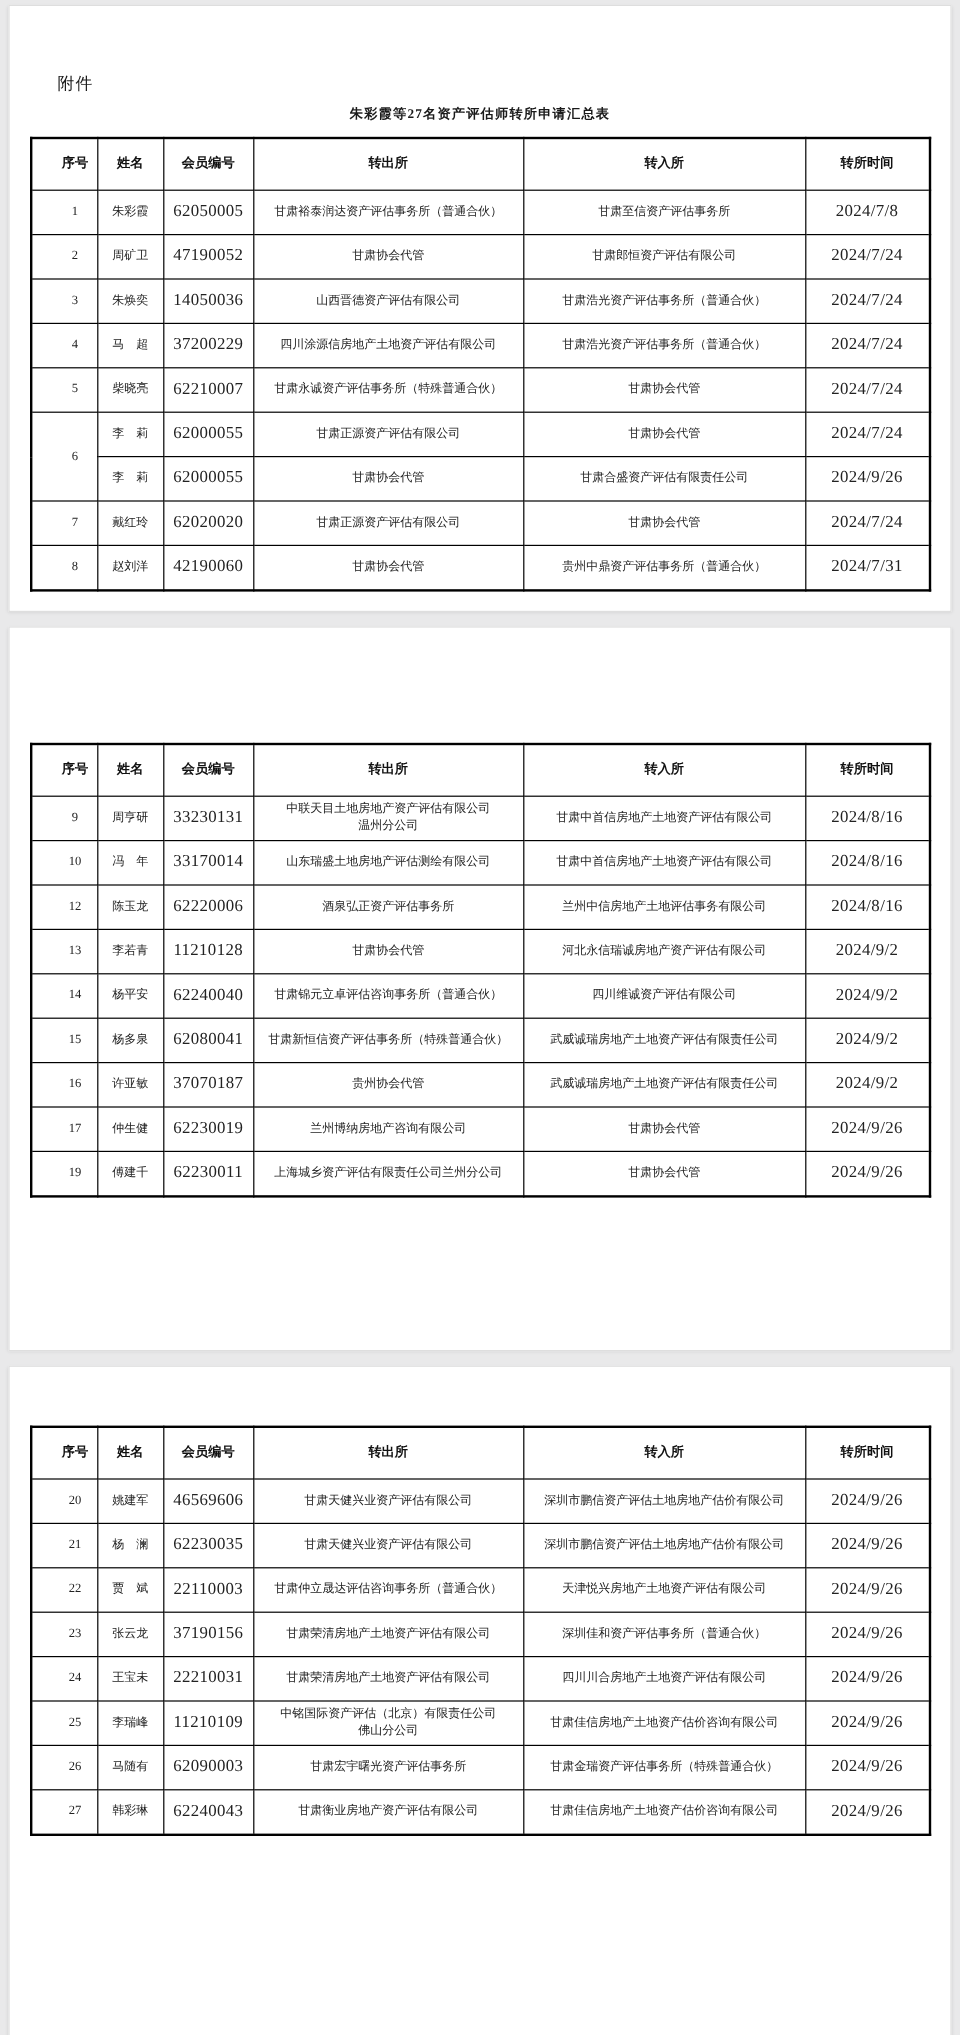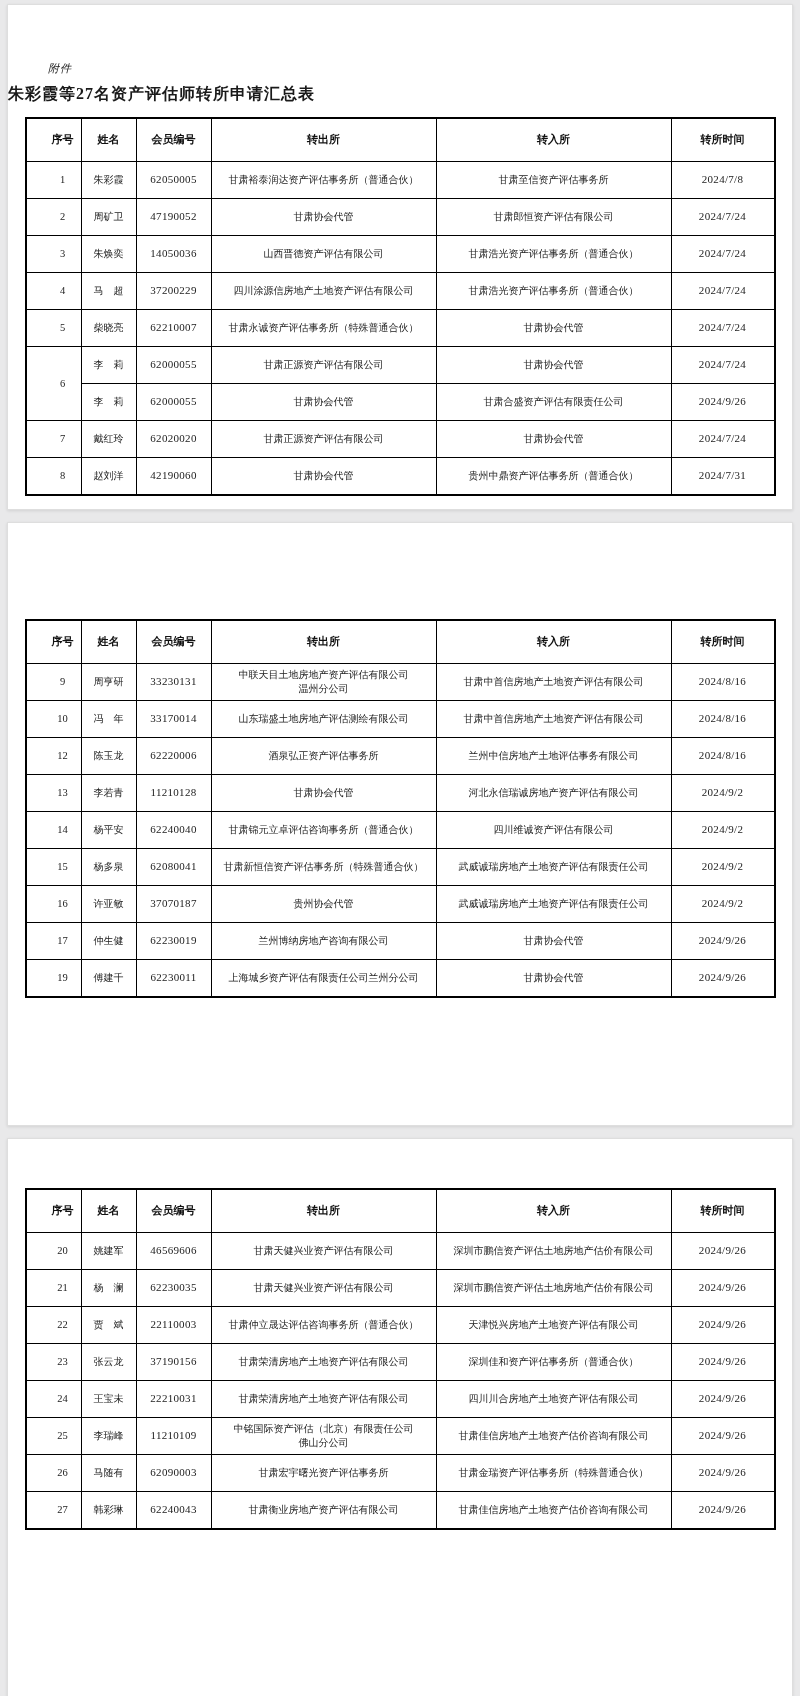--- a/index.html
+++ b/index.html
@@ -16,27 +16,26 @@
     margin:0 7px;
     border:1px solid #dedede;
     box-shadow:0 1px 3px rgba(0,0,0,0.10);
     position:relative;
   }
   .page-1{height:506px;margin-top:4px;}
   .page-2{height:604px;margin-top:12px;}
   .page-3{height:560px;margin-top:12px;}
   .attachment{
     padding:56px 0 0 40px;
+    font-size:14px;
+    letter-spacing:1px;
+  }
+  .doc-title{
+    text-align:center;
     font-size:11px;
-    letter-spacing:1px;
-    font-style:italic;
-  }
-  .doc-title{
-    text-align:left;
-    font-size:16px;
     font-weight:bold;
     margin-top:8px;
     letter-spacing:1px;
   }
   .tbl-wrap-1{margin-top:12px;}
   .tbl-wrap-2{margin-top:96px;}
   .tbl-wrap-3{margin-top:49px;}
   table{
     border-collapse:collapse;
     margin:0 auto;
@@ -58,21 +57,21 @@
     font-size:11px;
     height:38px;
     color:#111;
   }
   td{
     font-size:10px;
     height:32px;
     color:#222;
   }
   td.c0{font-size:10.5px;}
-  td.c2,td.c5{font-size:11px;letter-spacing:0.3px;}
+  td.c2,td.c5{font-size:14px;letter-spacing:0.3px;}
   .c0{width:30px;padding-left:21px;}
   .c1{width:48px;margin-left:28px;}
   .c2{width:68px;}
   .c3{width:218px;}
   .c4{width:228px;}
   .c5{width:96px;}
 </style>
 </head>
 <body>
 

